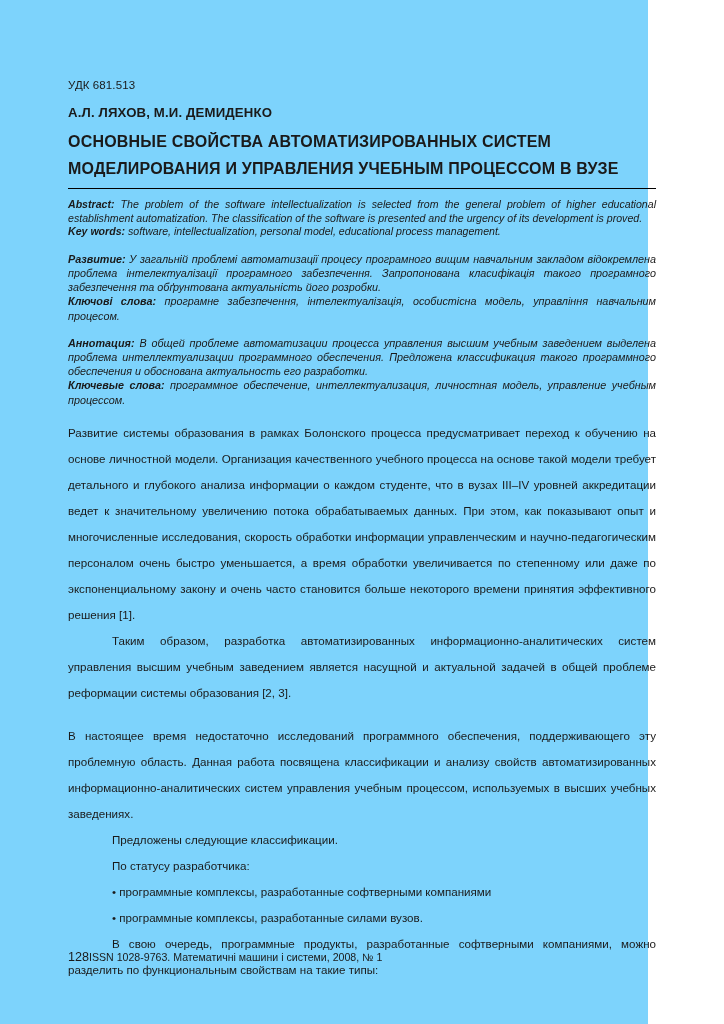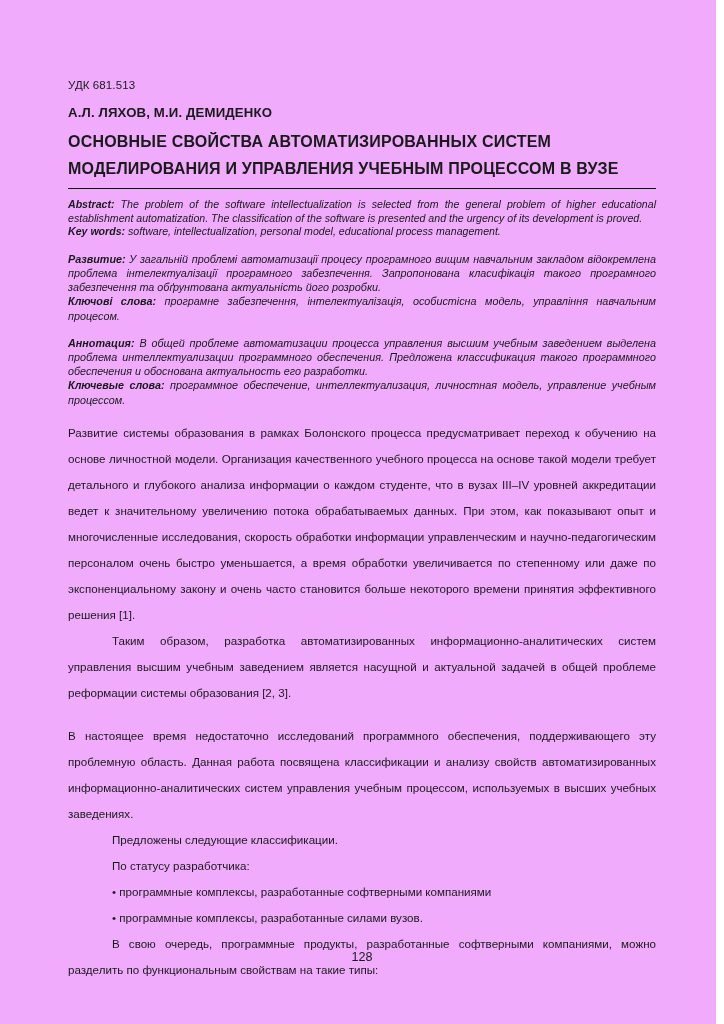--- a/index.html
+++ b/index.html
@@ -11,23 +11,23 @@
     width: 724px;
     height: 1024px;
     position: relative;
     font-family: "Liberation Sans", sans-serif;
     color: #1a1a1a;
     overflow: hidden;
   }
   .page {
     position: absolute;
     left: 0; top: 0;
-    width: 716px;
+    width: 648px;
     height: 1024px;
-    background: #f0abfc;
+    background: #7dd3fc;
   }
   .content {
     position: absolute;
     left: 68px;
     top: 78px;
     width: 588px;
   }
 
   
   .udk {
@@ -102,21 +102,21 @@
   .gap-md { height: 17px; }
 
   
   .footer {
     position: absolute;
     left: 68px;
     top: 950px;
     width: 588px;
     display: flex;
     align-items: baseline;
-    justify-content: center;
+    justify-content: flex-start;
     font-size: 11.4px;
   }
   .footer .pageno {
     font-size: 12.6px;
   }
   .footer .issn {
     font-size: 10.6px;
   }
 </style>
 </head>
@@ -159,15 +159,16 @@
     <p class="body-p list-item">Предложены следующие классификации.</p>
     <p class="body-p list-item">По статусу разработчика:</p>
     <p class="body-p bullet">• программные комплексы, разработанные софтверными компаниями</p>
     <p class="body-p bullet">• программные комплексы, разработанные силами вузов.</p>
     <p class="body-p indent">В свою очередь, программные продукты, разработанные софтверными компаниями, можно разделить по функциональным свойствам на такие типы:</p>
 
   </div>
 
   <div class="footer">
     <span class="pageno">128</span>
+    <span class="issn">ISSN 1028-9763. Математичні машини і системи, 2008, № 1</span>
   </div>
 
 </div>
 
 </body></html>

